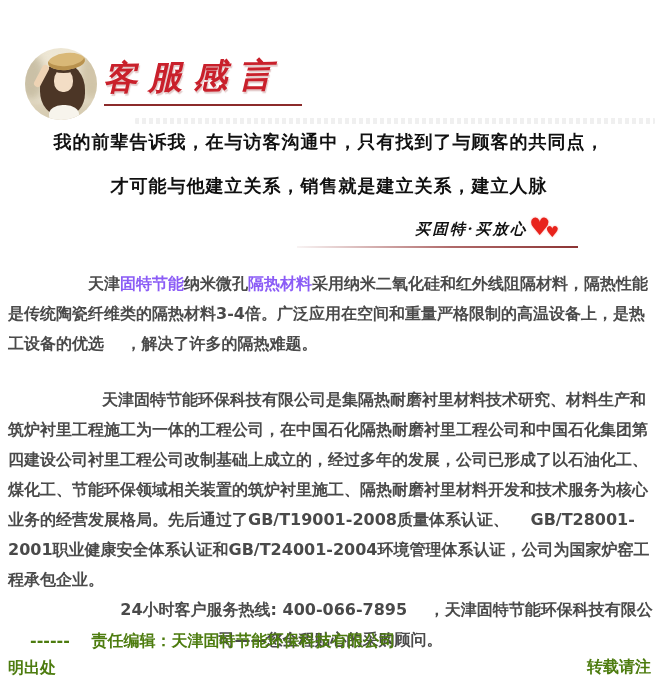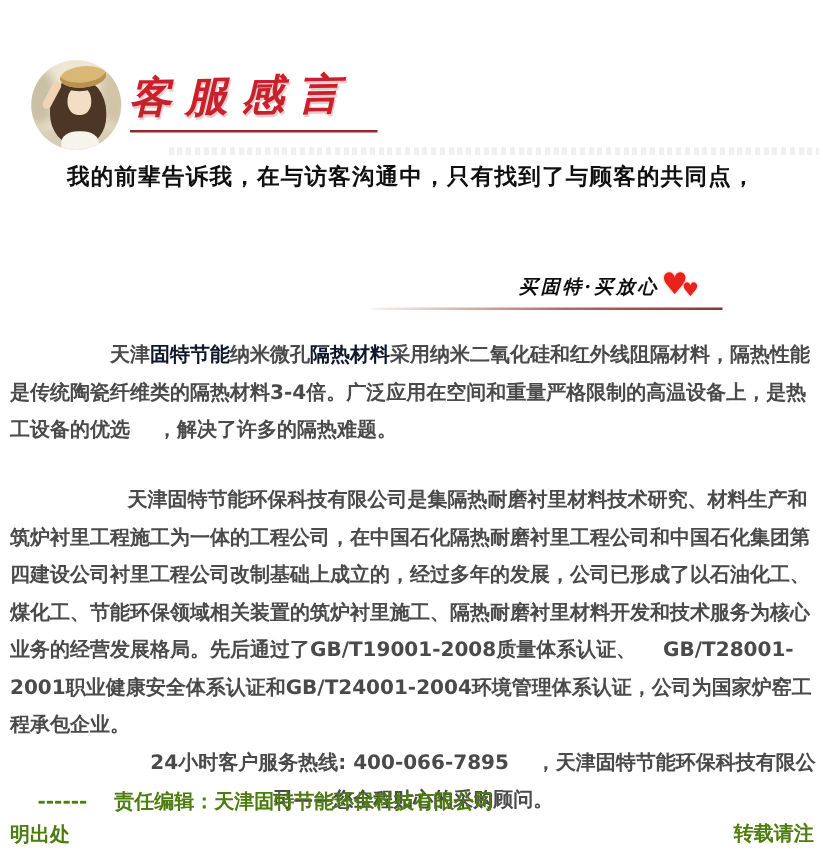--- a/index.html
+++ b/index.html
@@ -69,21 +69,21 @@
 
   
   .content{position:absolute;left:8px;top:241px;width:645px;}
   .content p{
     margin:0;font-size:16px;line-height:30px;
     font-weight:bold;color:#4a4a4a;
   }
   .p1{text-indent:80px;margin-bottom:26px !important;}
   .p2{text-indent:94px;}
   .p3{text-indent:112px;text-align:center;}
-  .red{color:#0f172a;}
+  .red{color:#8b5cf6;}
 
   
   .footer{
     position:absolute;left:8px;top:601px;width:645px;
     font-size:16px;font-weight:bold;color:#4d7c0f;line-height:24px;
   }
   .editor-line{padding-left:22px;}
   .copy-row{position:relative;margin-top:3px;}
   .reprint-top{position:absolute;right:2px;top:0;font-family:Liberation Mono, monospace;}
 </style>
@@ -103,20 +103,21 @@
     <div class="av-hat"></div>
     <div class="av-shirt"></div>
   </div>
 
   <div class="page-title">客服感言</div>
   <div class="title-underline"></div>
   <div class="watermark-strip"></div>
 
   <div class="quote">
     <p class="quote-line">我的前辈告诉我，在与访客沟通中，只有找到了与顾客的共同点，</p>
+    <p class="quote-line">才可能与他建立关系，销售就是建立关系，建立人脉</p>
   </div>
 
   <div class="slogan-text">买固特·买放心</div>
   <div class="hearts">
     <span class="heart-big">♥</span><span class="heart-small">♥</span>
   </div>
   <div class="slogan-underline"></div>
 
   <div class="content">
     <p class="p1"><span>天津</span><span class="red">固特节能</span><span>纳米微孔</span><span class="red">隔热材料</span><span>采用纳米二氧化硅和红外线阻隔材料，隔热性能是传统陶瓷纤维类的隔热材料3-4倍。广泛应用在空间和重量严格限制的高温设备上，是热工设备的优选　 ，解决了许多的隔热难题。</span></p>

